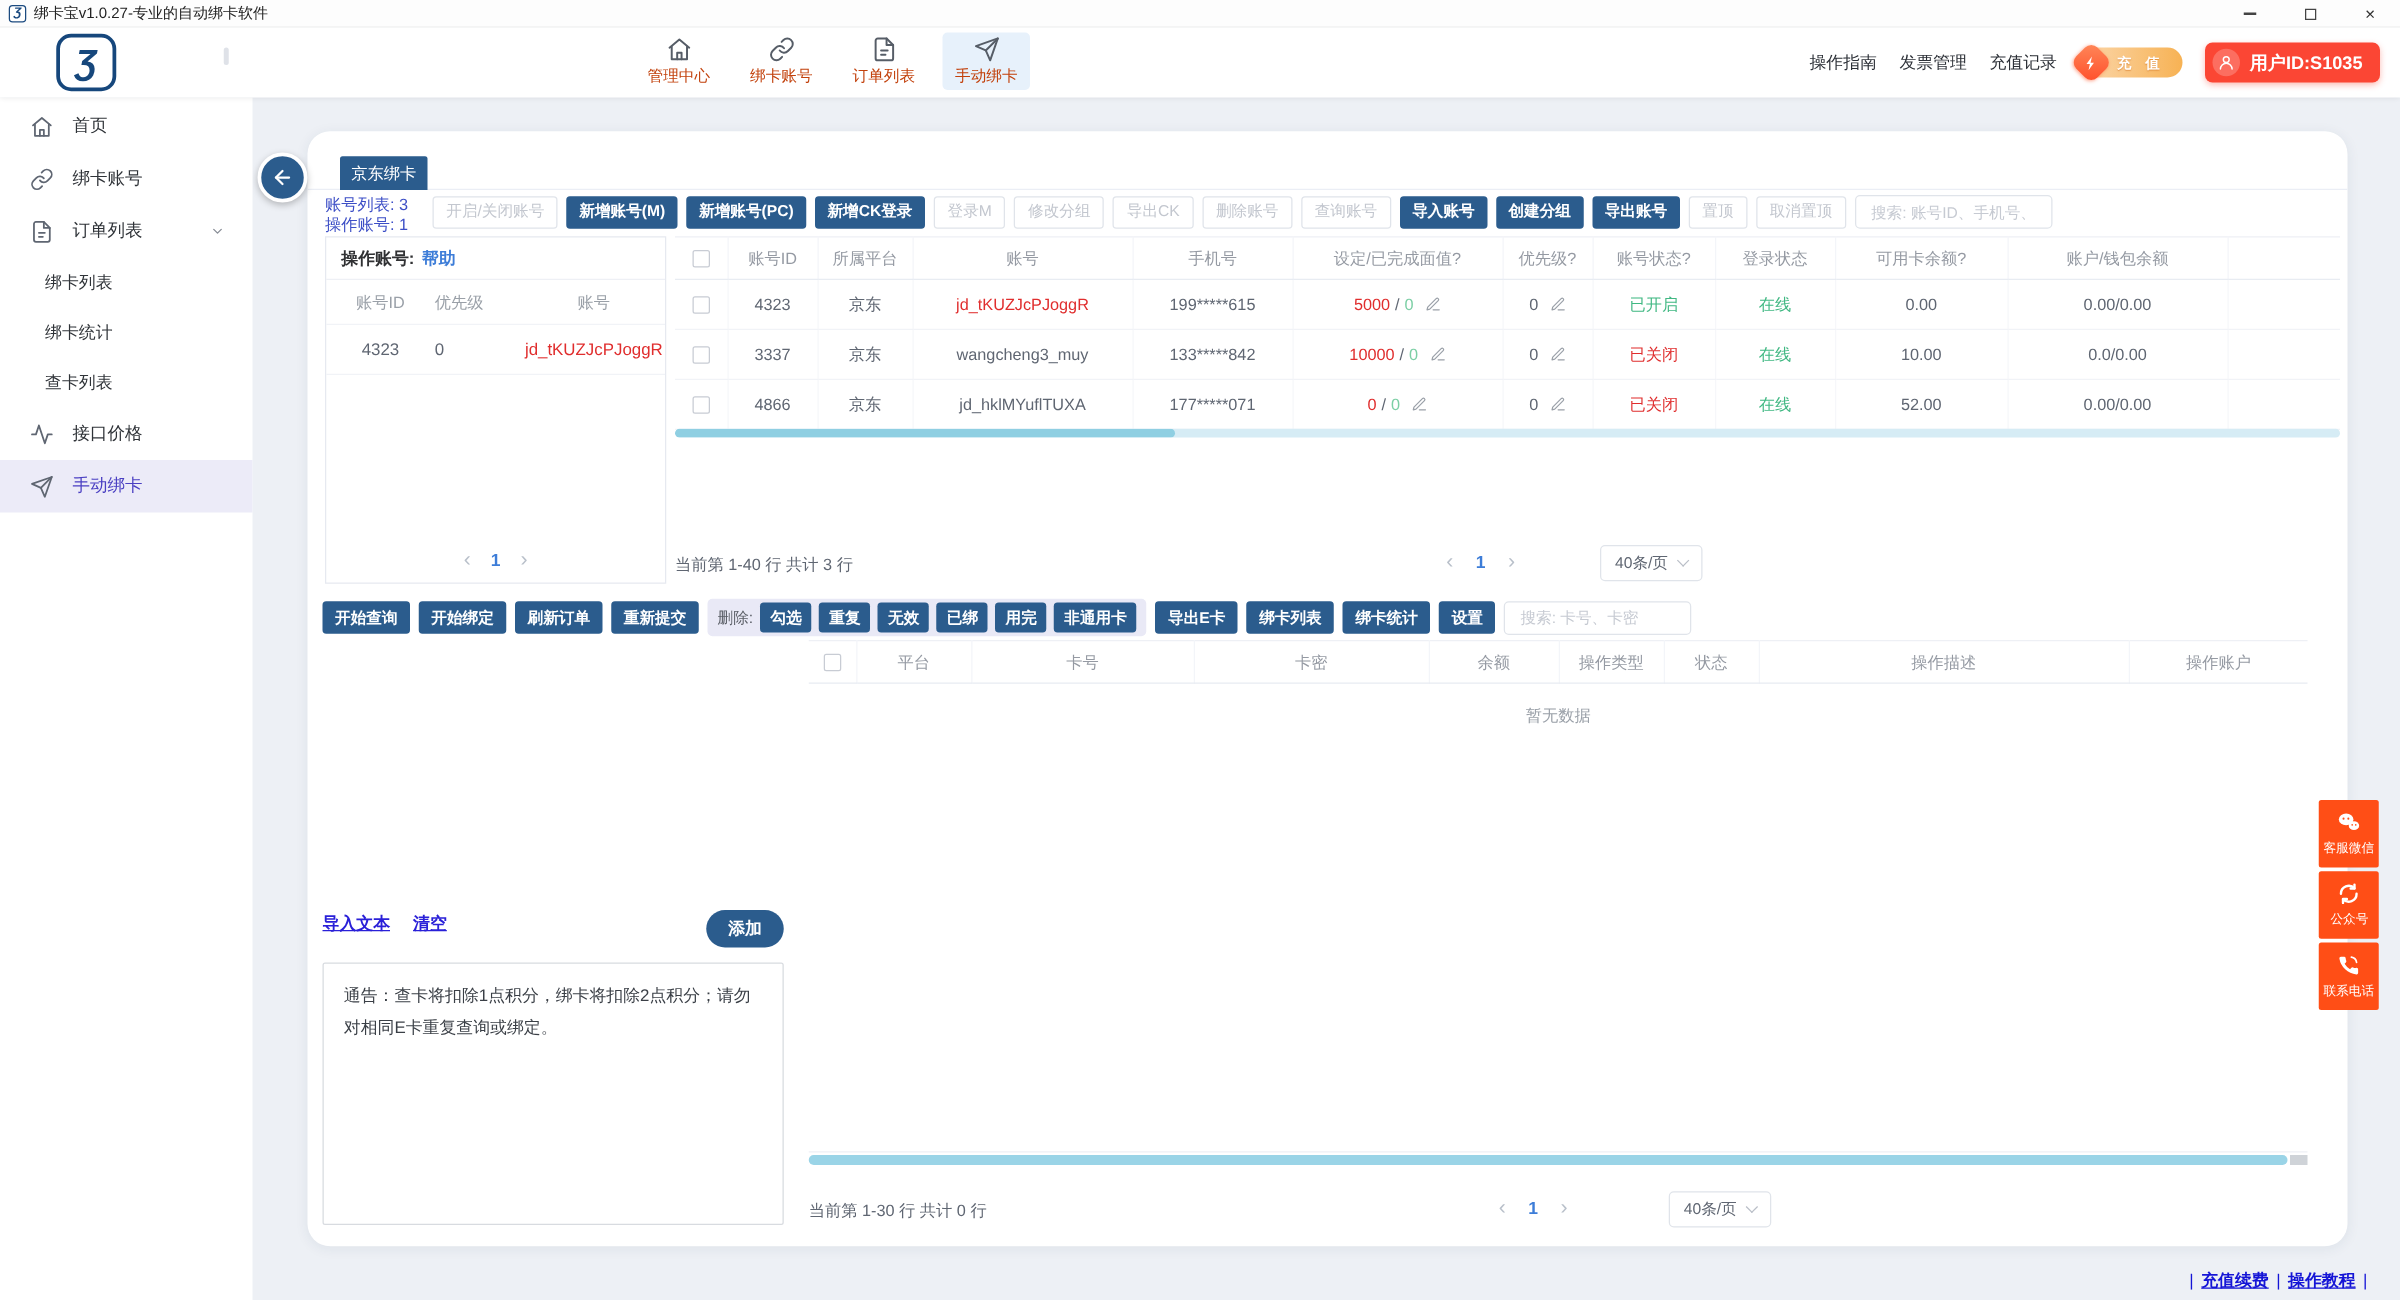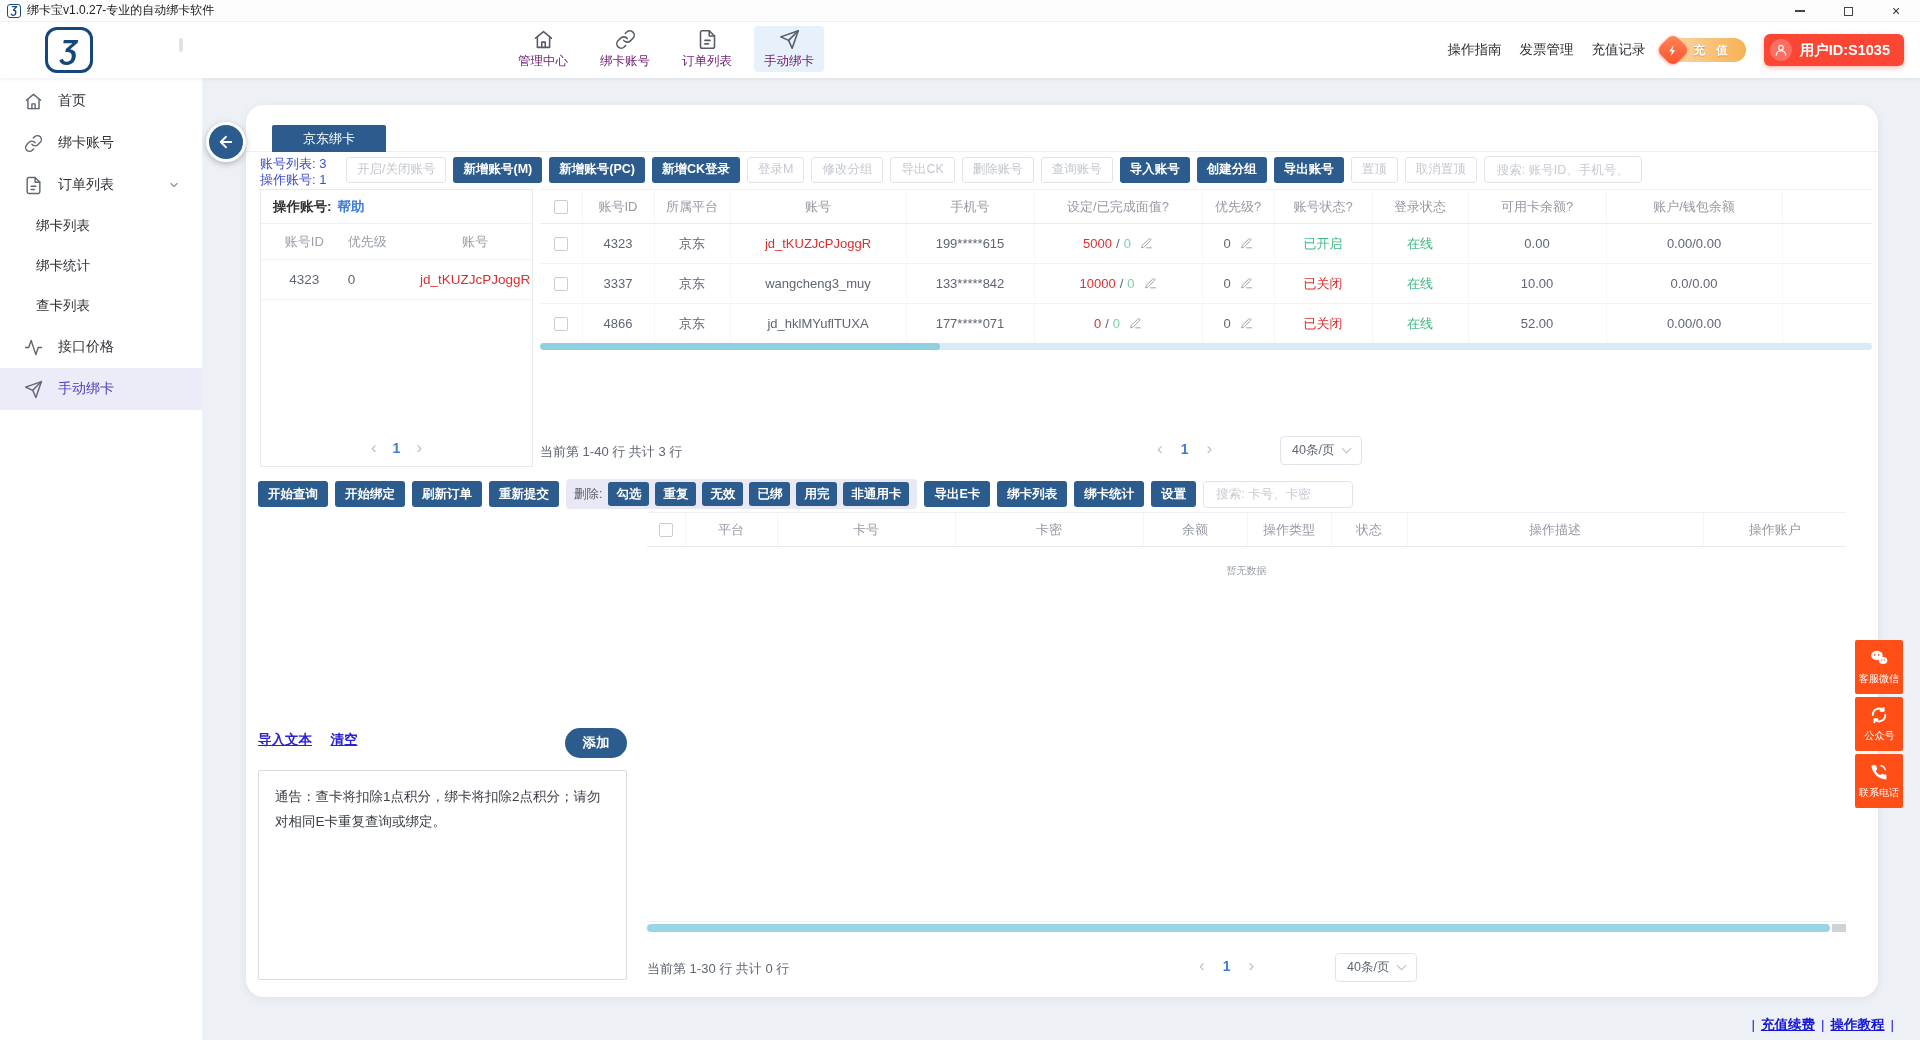--- a/index.html
+++ b/index.html
@@ -22,21 +22,21 @@
   
   .appheader{position:absolute;left:0;top:22px;width:1920px;height:56px;background:#fff;
     box-shadow:0 1px 4px rgba(0,0,0,.07);z-index:30}
   .logo{position:absolute;left:45px;top:5px;width:48px;height:46px;border:3px solid #16477c;border-radius:12px;
     background:#fff;color:#16477c;display:flex;align-items:center;justify-content:center;
     font-weight:900;font-style:italic;font-size:28px}
   .collapse-handle{position:absolute;left:179px;top:16px;width:4px;height:14px;background:#dfe2e8;border-radius:2px;cursor:pointer}
   .topnav{position:absolute;left:508px;top:4px;display:flex;gap:12px}
   .nav-item{width:70px;height:46px;display:flex;flex-direction:column;align-items:center;justify-content:center;
     gap:3px;border-radius:4px;cursor:pointer;color:#565d67}
-  .nav-item span{font-size:12.5px;color:#701a75}
+  .nav-item span{font-size:12.5px;color:#c2410c}
   .nav-item.active{background:#e7f1fb}
   .hdr-right{position:absolute;right:16px;top:0;height:56px;display:flex;align-items:center;gap:18px}
   .hdr-link{font-size:13.5px;color:#2b2f36;text-decoration:none}
   .recharge{position:relative;height:24px;border-radius:12px;background:linear-gradient(90deg,#fbd8ae,#f7b254);
     display:flex;align-items:center;padding:0 14px 0 30px;cursor:pointer}
   .recharge b{color:#fff;font-size:11.5px;letter-spacing:4px;text-shadow:0 1px 1px rgba(200,90,0,.5)}
   .bolt-badge{position:absolute;left:-3px;top:0;width:24px;height:24px;border-radius:7px;
     background:linear-gradient(135deg,#ff8a5b,#ff4d29);transform:rotate(45deg);
     display:flex;align-items:center;justify-content:center;box-shadow:0 1px 3px rgba(255,70,20,.5)}
   .bolt-badge svg{transform:rotate(-45deg)}
@@ -57,21 +57,21 @@
   .side-chev{position:absolute;right:22px;top:15px;color:#8a8f98}
 
   
   .card{position:absolute;left:246px;top:105px;width:1632px;height:892px;background:#fff;border-radius:18px;
     box-shadow:0 2px 10px rgba(30,50,90,.07);z-index:2}
   .back-fab{position:absolute;left:206px;top:122px;width:40px;height:40px;border-radius:50%;background:#2b5c8d;
     border:3px solid #fff;display:flex;align-items:center;justify-content:center;cursor:pointer;
     box-shadow:0 2px 6px rgba(0,0,0,.25);z-index:6}
   .tabstrip{position:absolute;left:0;top:0;width:100%;height:47px;border-bottom:1px solid #ebeef5}
   .tab{position:absolute;left:26px;top:20px;height:27px;background:#2b5c8d;color:#fff;font-size:13px;
-    display:flex;align-items:center;padding:0 31px;border-radius:2px 2px 0 0;cursor:pointer}
+    display:flex;align-items:center;padding:0 9px;border-radius:2px 2px 0 0;cursor:pointer}
   .stats{position:absolute;left:14px;top:51px}
   .stat{font-size:13px;font-weight:normal;color:#3c4ec6;line-height:16px;white-space:nowrap}
 
   .btn{height:26px;padding:0 10px;font-size:12.5px;border-radius:3px;display:inline-flex;align-items:center;
     justify-content:center;cursor:pointer;white-space:nowrap;border:none;background:none;
     font-family:"Liberation Sans",sans-serif}
   .btn.pri{background:#2b5c8d;color:#fff;font-weight:bold}
   .btn.dis{background:#fff;color:#c3c7cf;border:1px solid #e0e4ea}
   .tb-search{height:27px;border:1px solid #e0e4ea;border-radius:4px;padding:0 12px;font-size:12.5px;color:#333;
     outline:none;font-family:"Liberation Sans",sans-serif}
@@ -137,21 +137,21 @@
   .ecard-input::placeholder{color:#c0ccda}
   .ecard-links{position:absolute;left:12px;top:625px;width:369px;height:32px}
   .tlink{font-size:13.5px;font-weight:bold;color:#2a20d8;text-decoration:underline;margin-right:14px}
   .add-btn{position:absolute;right:0;top:-2px;width:62px;height:30px;border-radius:17px;background:#2b5c8d;
     color:#fff;font-size:13.5px;font-weight:bold;border:none;cursor:pointer;font-family:"Liberation Sans",sans-serif}
   .notice{position:absolute;left:12px;top:665px;width:369px;height:210px;border:1px solid #d8dbe0;border-radius:2px;
     padding:14px 16px;font-size:13.5px;color:#3a3f46;line-height:1.85}
 
   
   .cards-table{position:absolute;left:401px;top:407px;width:1199px;height:410px;border-bottom:1px solid #eef0f5}
-  .cards-empty{position:absolute;left:0;top:52px;width:100%;text-align:center;font-size:10px;color:#9aa0a8}
+  .cards-empty{position:absolute;left:0;top:52px;width:100%;text-align:center;font-size:13px;color:#9aa0a8}
   .hscroll2{position:absolute;left:401px;top:819px;width:1199px;height:8px}
   .hscroll2 .thumb2{position:absolute;left:0;top:0;height:8px;width:calc(100% - 16px);background:#9ad4e7;border-radius:4px}
   .hscroll2 .endcap{position:absolute;right:0;top:0;height:8px;width:14px;background:#cfd3d8}
 
   
   .float-stack{position:absolute;left:1855px;top:640px;width:48px;z-index:50;display:flex;flex-direction:column;gap:3px}
   .float-btn{width:48px;height:54px;background:#ff4e16;border-radius:2px;display:flex;flex-direction:column;
     align-items:center;justify-content:center;gap:3px;cursor:pointer}
   .float-btn span{color:#fff;font-size:11px;white-space:nowrap;transform:scale(.92)}
 

